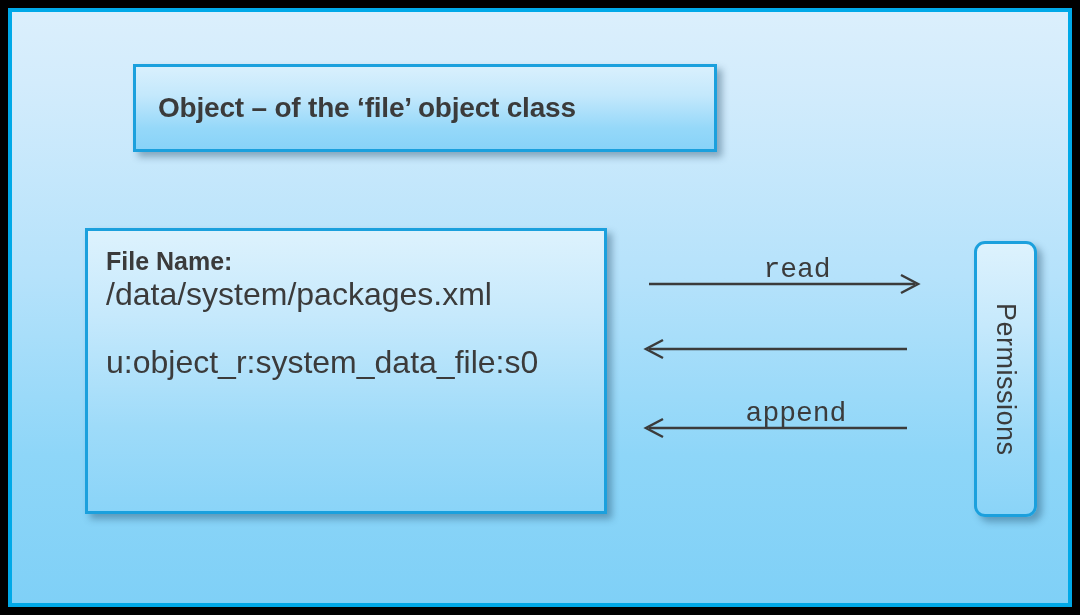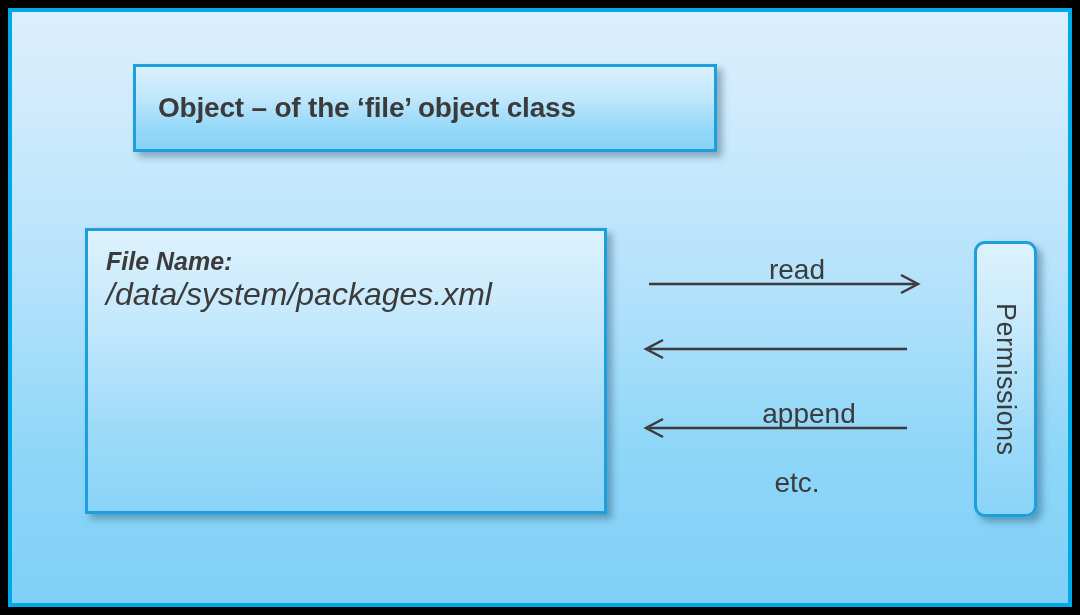--- a/index.html
+++ b/index.html
@@ -63,21 +63,20 @@
     position: absolute;
     left: 73px;
     top: 216px;
     width: 522px;
     height: 286px;
     box-sizing: border-box;
     border: 3px solid #1ba0dd;
     background: linear-gradient(to bottom, #ddf2fd 0%, #c6e9fc 30%, #9edbf9 70%, #8ad4f8 100%);
     box-shadow: 5px 5px 7px rgba(20,60,90,0.38);
     padding: 16px 0 0 18px;
-    font-style: italic;
   }
   .field-label {
     font-size: 25px;
     font-weight: bold;
     color: #3b3b3b;
     line-height: 1.17;
     white-space: nowrap;
   }
   .field-value {
     font-size: 32px;
@@ -113,20 +112,21 @@
     letter-spacing: 0.5px;
   }
 
   
   #arrows {
     position: absolute;
     left: 620px;
     top: 220px;
     width: 320px;
     height: 290px;
+    font-family: Liberation Mono, monospace;
   }
   .arrow-label {
     position: absolute;
     font-size: 28px;
     color: #3b3b3b;
     white-space: nowrap;
     text-align: center;
   }
   .arrow-svg {
     position: absolute;
@@ -142,42 +142,42 @@
   <div id="slide-border">
 
     <div id="title-box">
       <div id="title-text">Object – of the ‘file’ object class</div>
     </div>
 
     <div id="object-box">
       <div class="field-label">File Name:</div>
       <div class="field-value">/data/system/packages.xml</div>
       <div class="field-gap"></div>
+      <div class="field-value">u:object_r:system_data_file:s0</div>
     </div>
 
     <div id="arrows">
 
       <div class="arrow-label" style="left:85px; top:22px; width:160px;">read</div>
       <svg class="arrow-svg" width="320" height="290">
         <line x1="17" y1="52" x2="283" y2="52" stroke="#3b3b3b" stroke-width="2.5"></line>
         <polyline points="269,43 286,52 269,61" fill="none" stroke="#3b3b3b" stroke-width="2.5"></polyline>
       </svg>
 
       <svg class="arrow-svg" width="320" height="290">
         <line x1="17" y1="117" x2="275" y2="117" stroke="#3b3b3b" stroke-width="2.5"></line>
         <polyline points="31,108 14,117 31,126" fill="none" stroke="#3b3b3b" stroke-width="2.5"></polyline>
       </svg>
 
-      <div class="arrow-label" style="left:87px; top:166px; width:180px;">append</div>
+      <div class="arrow-label" style="left:74px; top:166px; width:180px;">append</div>
       <svg class="arrow-svg" width="320" height="290">
         <line x1="17" y1="196" x2="275" y2="196" stroke="#3b3b3b" stroke-width="2.5"></line>
         <polyline points="31,187 14,196 31,205" fill="none" stroke="#3b3b3b" stroke-width="2.5"></polyline>
       </svg>
 
-      <div class="arrow-label" style="left:85px; top:235px; width:160px;">etc.</div>
     </div>
 
     <div id="permissions-box">
       <div id="permissions-text">Permissions</div>
     </div>
 
   </div>
 </div>
 
 </body></html>

